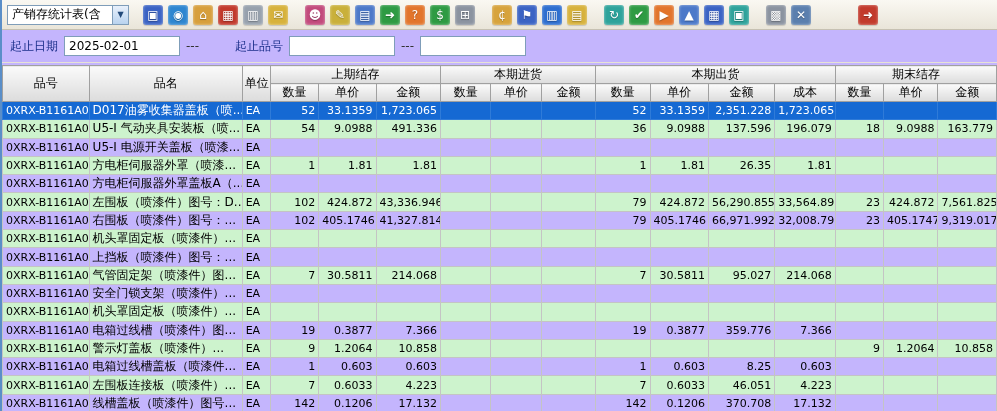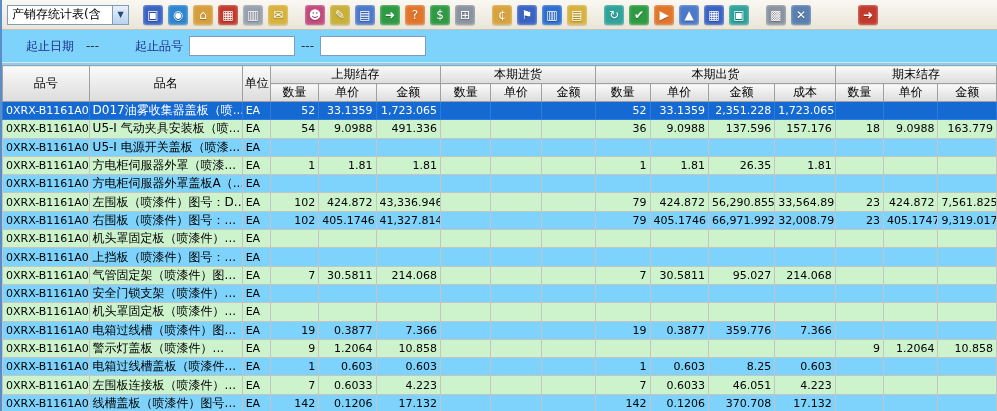--- a/index.html
+++ b/index.html
@@ -1,30 +1,30 @@
 <!DOCTYPE html>
 <html style="--sel: #1569d3; --stripe: #cdf3cd; --labelcol: #1b2f8a;"><head>
 <meta charset="utf-8">
 <style>
   * { box-sizing: border-box; }
   html,body { margin:0; padding:0; background:#fff; }
   body { font-family:"DejaVu Sans","Liberation Sans",sans-serif; color:#000; }
-  .window { width:997px; height:411px; overflow:hidden; background:#7dd3fc; border-left:2px solid #5a8ec8; position:relative; }
+  .window { width:997px; height:411px; overflow:hidden; background:#c4b5fd; border-left:2px solid #5a8ec8; position:relative; }
 
   
   .toolbar { height:30px; background:linear-gradient(#faf8f2,#e9e5d9); border-bottom:1px solid #c6c1b2; display:flex; align-items:center; padding:0 5px; }
   .report-select { height:20px; background:#fff; border:1px solid #7f9db9; display:flex; align-items:center; font-size:12px; padding-left:4px; margin-right:14px; width:122px; cursor:default; }
   .report-select .rs-text { white-space:nowrap; overflow:hidden; flex:1; }
   .report-select .dd-arrow { width:16px; height:18px; background:linear-gradient(#e8f0fb,#b9d3ef); border-left:1px solid #7f9db9; color:#234a7a; font-size:8px; display:flex; align-items:center; justify-content:center; }
   .tbicon { width:20px; height:20px; border-radius:3px; color:#fff; font-size:12px; line-height:20px; text-align:center; margin-right:5px; flex:0 0 auto; text-shadow:0 1px 1px rgba(0,0,0,.3); box-shadow:inset 0 0 3px rgba(255,255,255,.55), 0 1px 1px rgba(0,0,0,.15); cursor:pointer; }
   .tbicon.gap  { margin-left:12px; }
   .tbicon.gap2 { margin-left:42px; }
 
   
-  .filterbar { height:33px; display:flex; align-items:center; padding:0 24px; font-size:12px; border-bottom:1px solid #e6e2d6; }
+  .filterbar { height:33px; display:flex; align-items:center; padding:0 8px; font-size:12px; border-bottom:1px solid #e6e2d6; }
   .flabel { color:var(--labelcol,#1b2f8a); margin-right:6px; white-space:nowrap; }
   .fsep { margin:0 6px; color:#333; }
   .finput { height:20px; border:1px solid #7f9db9; font-size:12px; padding:0 4px; width:116px; font-family:inherit; background:#fff; }
   .finput.item { width:106px; }
   .fspacer { width:30px; }
 
   
   table.grid { border-collapse:collapse; table-layout:fixed; width:995px; margin-top:2px; font-size:11px; }
   .grid th { background:linear-gradient(#fafafa,#dcdcdc); border:1px solid #a0a0a0; font-weight:normal; font-size:12px; height:17px; padding:0 2px; overflow:hidden; white-space:nowrap; text-align:center; cursor:default; }
   .grid td { border:1px solid #c4c4c4; height:18.3px; padding:0 3px; overflow:hidden; white-space:nowrap; font-size:11px; }
@@ -73,20 +73,21 @@
         <div class="tbicon" title="columns-icon" style="background: rgb(59, 99, 196);">▦</div>
         <div class="tbicon" title="screen-icon" style="background: rgb(46, 163, 155);">▣</div>
         <div class="tbicon gap" title="grid-icon" style="background: rgb(139, 147, 160);">▩</div>
         <div class="tbicon" title="close-icon" style="background: rgb(91, 127, 174);">✕</div>
         <div class="tbicon gap2" title="exit-icon" style="background: rgb(194, 58, 44);">➜</div>
       </div>
   </div>
 
   <div class="filterbar">
     <span class="flabel">起止日期</span>
+    <input class="finput" type="text" value="2025-02-01" style="">
     <span class="fsep">---</span>
     <span class="fspacer"></span>
     <span class="flabel">起止品号</span>
     <input class="finput item" type="text" value="" style="">
     <span class="fsep">---</span>
     <input class="finput item" type="text" value="" style="">
   </div>
 
   <table class="grid">
     <colgroup>
@@ -158,21 +159,21 @@
           <td>EA</td>
           <td class="num">54</td>
           <td class="num">9.0988</td>
           <td class="num">491.336</td>
           <td class="num"></td>
           <td class="num"></td>
           <td class="num"></td>
           <td class="num">36</td>
           <td class="num">9.0988</td>
           <td class="num">137.596</td>
-          <td class="num">157.176</td>
+          <td class="num">196.079</td>
           <td class="num">18</td>
           <td class="num">9.0988</td>
           <td class="num">163.779</td>
         </tr>
         <tr class="">
           <td>0XRX-B1161A0...</td>
           <td class="name">U5-I 电源开关盖板（喷漆...</td>
           <td>EA</td>
           <td class="num"></td>
           <td class="num"></td>

